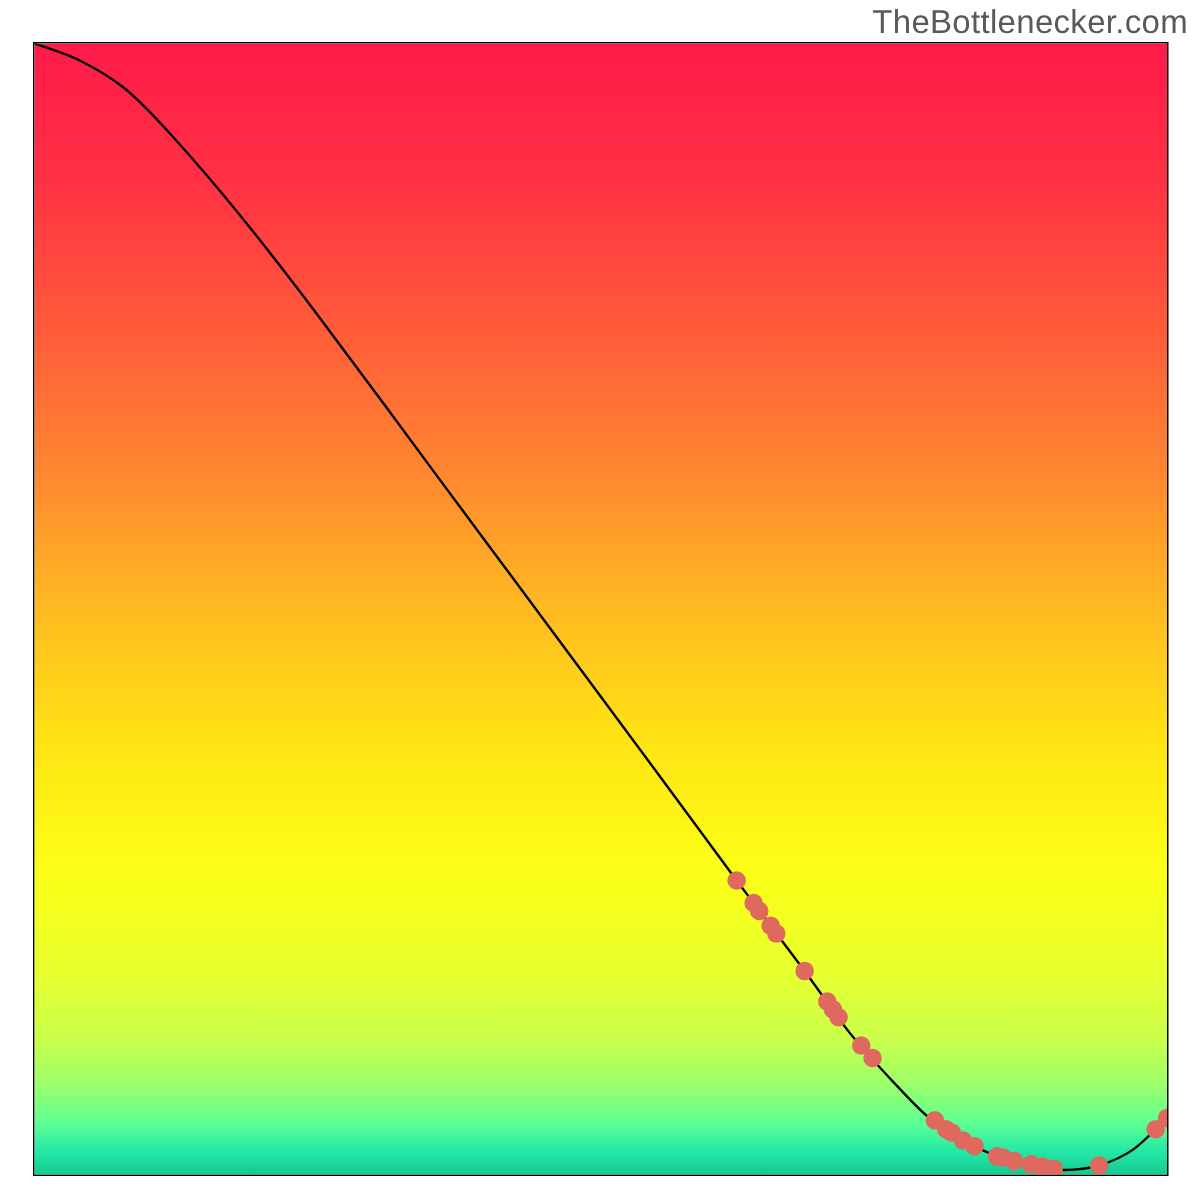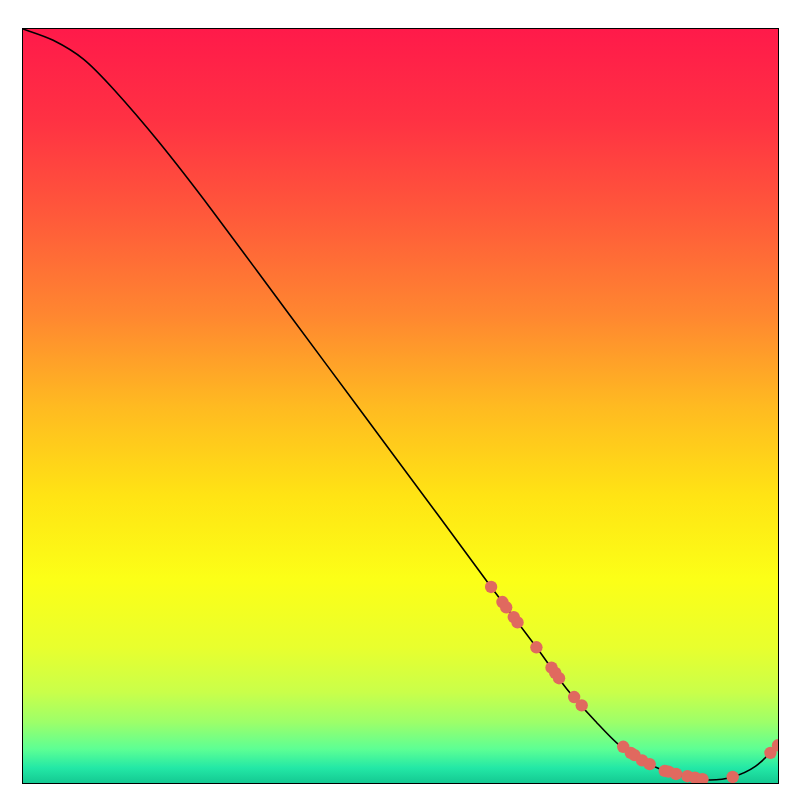--- a/index.html
+++ b/index.html
@@ -37,20 +37,21 @@
   .plot svg {
     display: block;
     width: 100%;
     height: 100%;
   }
 </style>
 </head>
 <body>
 
 <div class="wrap">
+  <div class="attribution">TheBottlenecker.com</div>
 
   <div class="plot">
     <svg id="chart-svg" viewBox="0 0 757 756" preserveAspectRatio="none">
       <defs>
         <linearGradient id="bg-grad" x1="0" y1="0" x2="0" y2="1">
             <stop offset="0.00%" stop-color="#ff1a4a"></stop>
             <stop offset="12.00%" stop-color="#ff3143"></stop>
             <stop offset="25.00%" stop-color="#ff5a3a"></stop>
             <stop offset="38.00%" stop-color="#ff8730"></stop>
             <stop offset="50.00%" stop-color="#ffba21"></stop>

